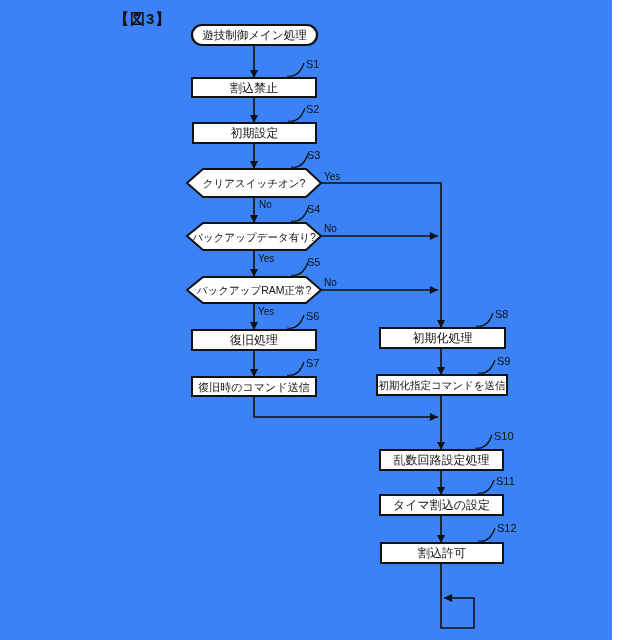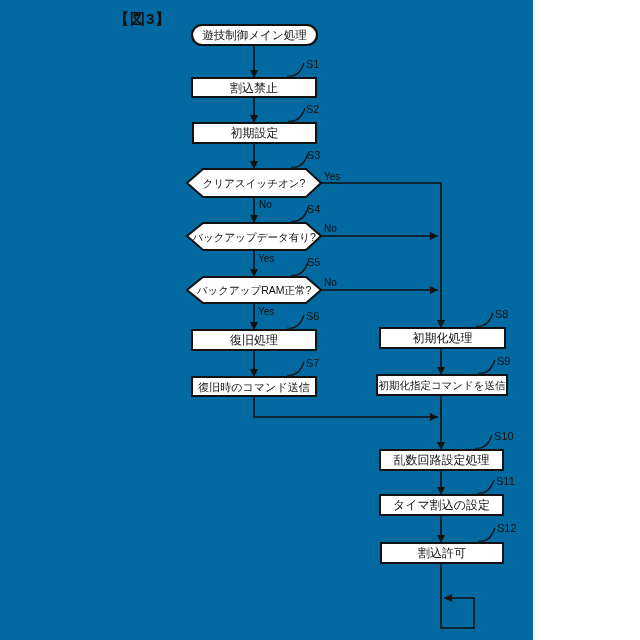--- a/index.html
+++ b/index.html
@@ -3,23 +3,23 @@
 <meta charset="utf-8">
 <style>
   html, body {
     margin: 0;
     padding: 0;
     background: #ffffff;
     font-family: "Liberation Sans", sans-serif;
   }
   .page {
     position: relative;
-    width: 533px;
+    width: 612px;
     height: 640px;
-    background: #0369a1;
+    background: #3b82f6;
     overflow: hidden;
   }
   svg { display: block; }
   text {
     fill: #111111;
     font-family: "Liberation Sans", sans-serif;
   }
   .node-label { font-size: 12px; }
   .node-label-sm { font-size: 10.5px; }
   .node-label-md { font-size: 11px; }

